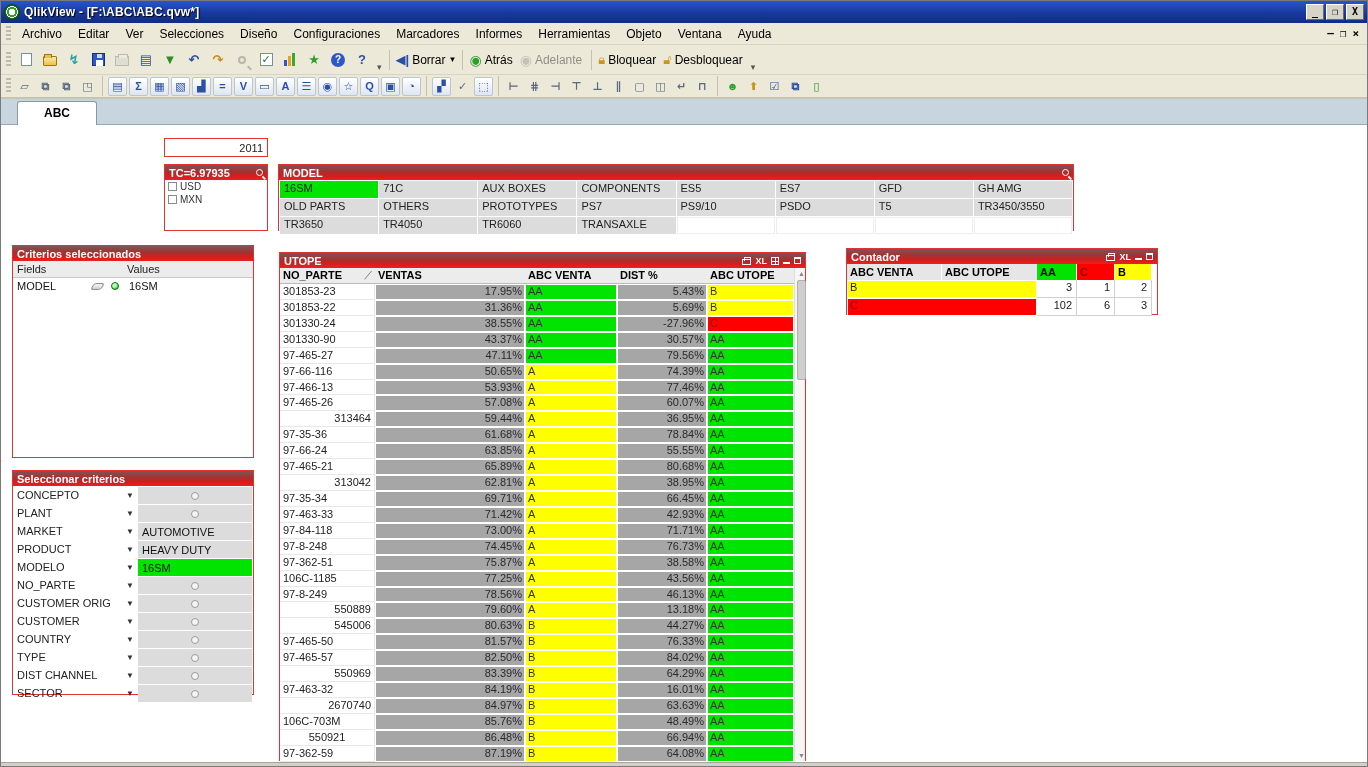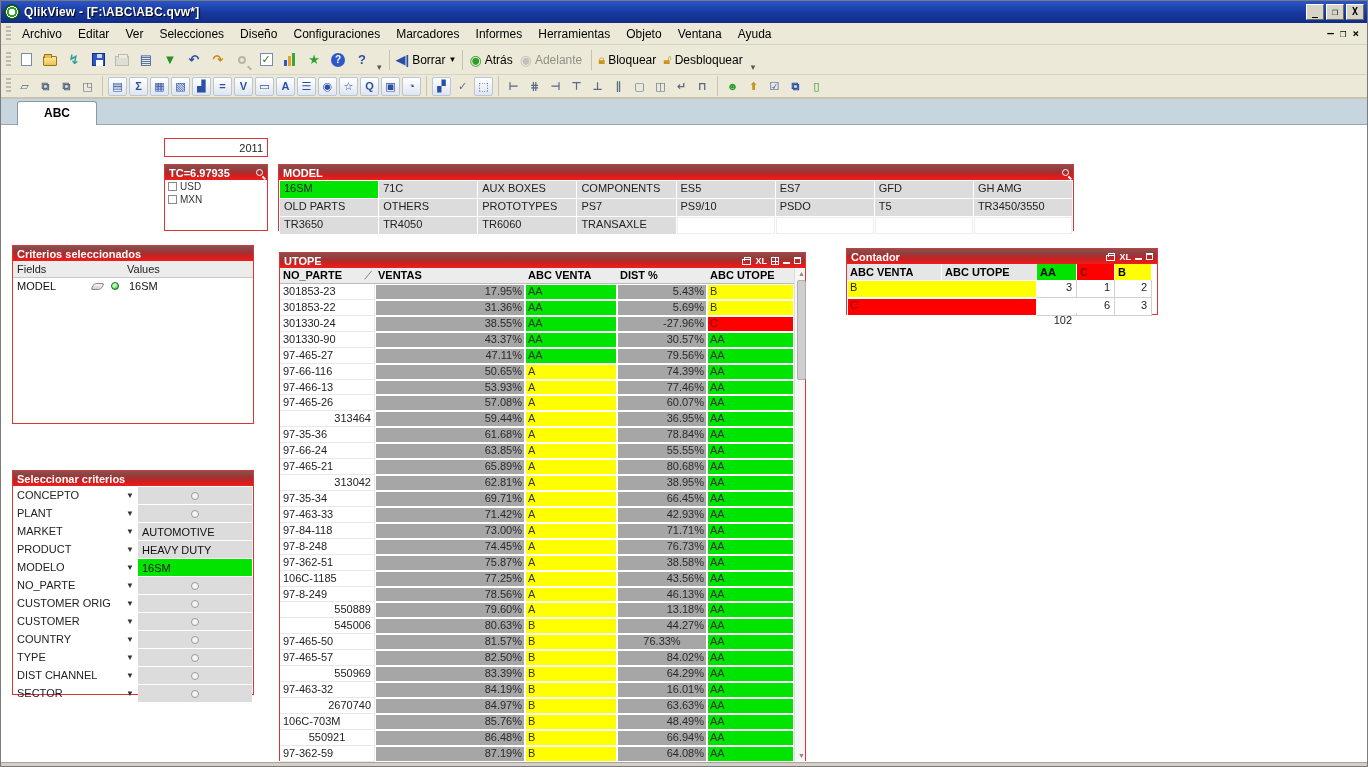--- a/index.html
+++ b/index.html
@@ -356,21 +356,21 @@
           <div class="mcell">TR4050</div>
           <div class="mcell">TR6060</div>
           <div class="mcell">TRANSAXLE</div>
           <div class="mcell empty"></div>
           <div class="mcell empty"></div>
           <div class="mcell empty"></div>
           <div class="mcell empty"></div>
         </div>
     </div>
 
-    <div class="obj" style="left:11px;top:120px;width:242px;height:179px">
+    <div class="obj" style="left:11px;top:120px;width:242px;height:213px">
       <div class="caption">
         <span>Criterios seleccionados</span>
           <span class="sp"></span>
       </div>
       <div class="crit-head">
         <div style="width:110px">Fields</div>
         <div>Values</div>
       </div>
       <div class="crit-row">
         <span style="width:75px">MODEL</span>
@@ -638,21 +638,21 @@
                 <div class="uc part num" style="width: 95px;">545006</div>
                 <div class="uc gray" style="width: 150px;">80.63%</div>
                 <div class="uc band bg-yellow" style="width: 92px;">B</div>
                 <div class="uc gray" style="width: 90px;">44.27%</div>
                 <div class="uc band bg-green" style="width: 87px;">AA</div>
               </div>
               <div class="u-row">
                 <div class="uc part" style="width: 95px;">97-465-50</div>
                 <div class="uc gray" style="width: 150px;">81.57%</div>
                 <div class="uc band bg-yellow" style="width: 92px;">B</div>
-                <div class="uc gray" style="width: 90px; text-align: center;">76.33%</div>
+                <div class="uc gray" style="width: 90px;">76.33%</div>
                 <div class="uc band bg-green" style="width: 87px;">AA</div>
               </div>
               <div class="u-row">
                 <div class="uc part" style="width: 95px;">97-465-57</div>
                 <div class="uc gray" style="width: 150px;">82.50%</div>
                 <div class="uc band bg-yellow" style="width: 92px;">B</div>
                 <div class="uc gray" style="width: 90px;">84.02%</div>
                 <div class="uc band bg-green" style="width: 87px;">AA</div>
               </div>
               <div class="u-row">
@@ -725,21 +725,21 @@
         </div>
       <div id="contador-body">
           <div class="cont-row">
             <div class="cont-label" style="width: 190px; background: rgb(255, 255, 0);">B</div>
             <div class="cont-val" style="width: 40px;">3</div>
             <div class="cont-val" style="width: 38px;">1</div>
             <div class="cont-val" style="width: 37px;">2</div>
           </div>
           <div class="cont-row">
             <div class="cont-label" style="width: 190px; background: rgb(255, 0, 0); color: rgb(138, 0, 0);">C</div>
-            <div class="cont-val" style="width: 40px; margin-top: 15px;">102</div>
+            <div class="cont-val" style="width: 40px;">102</div>
             <div class="cont-val" style="width: 38px;">6</div>
             <div class="cont-val" style="width: 37px;">3</div>
           </div>
         </div>
     </div>
 
   </div>
 
   <div class="bottombar"></div>
 </div>

